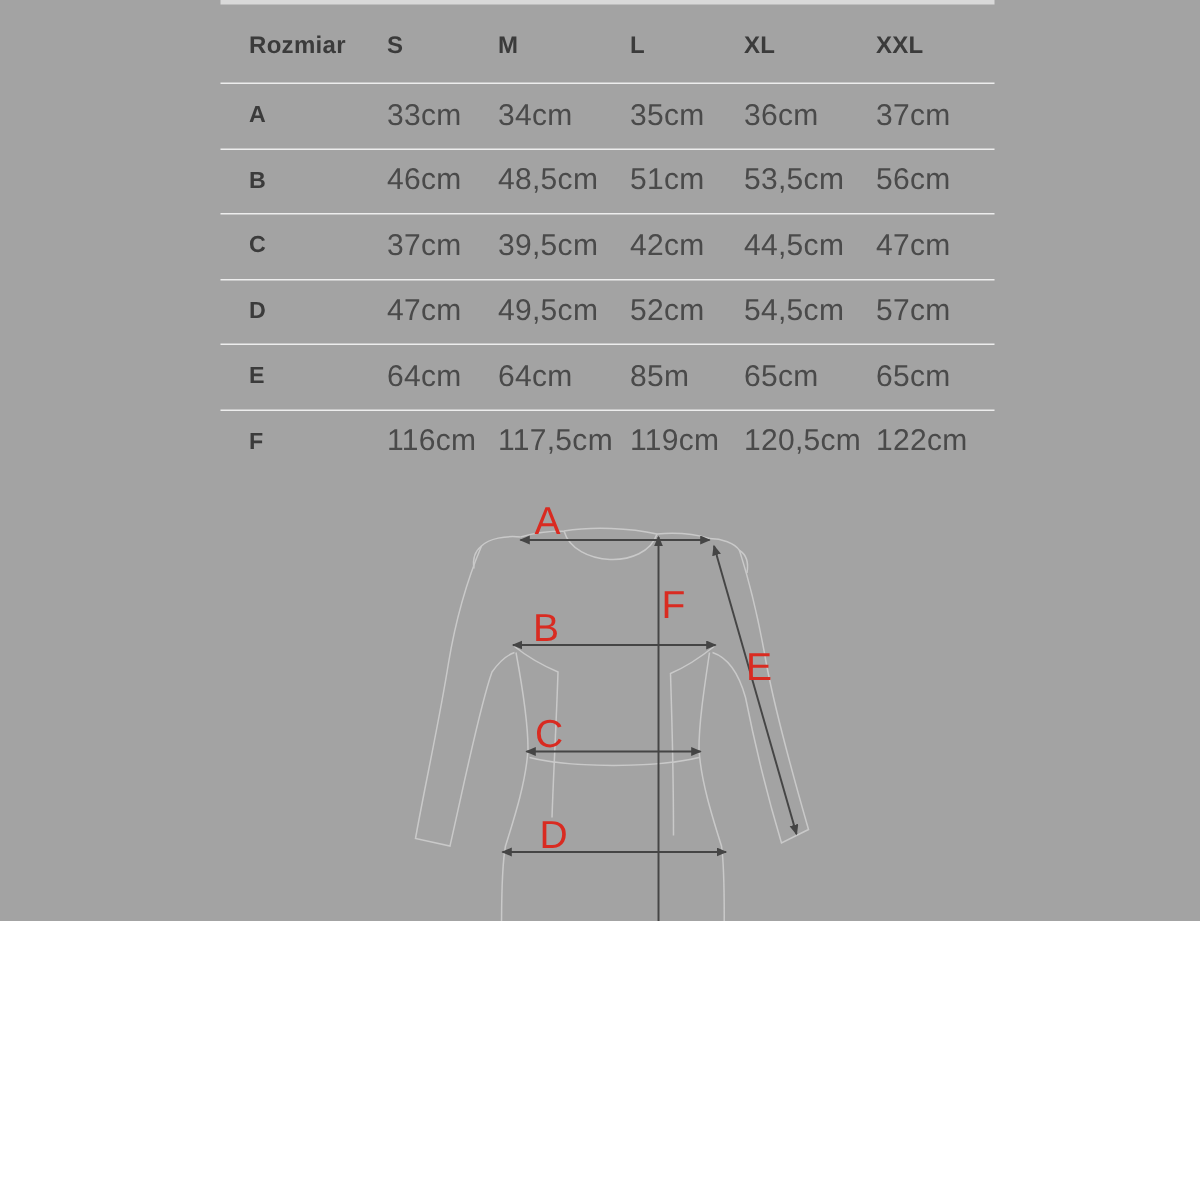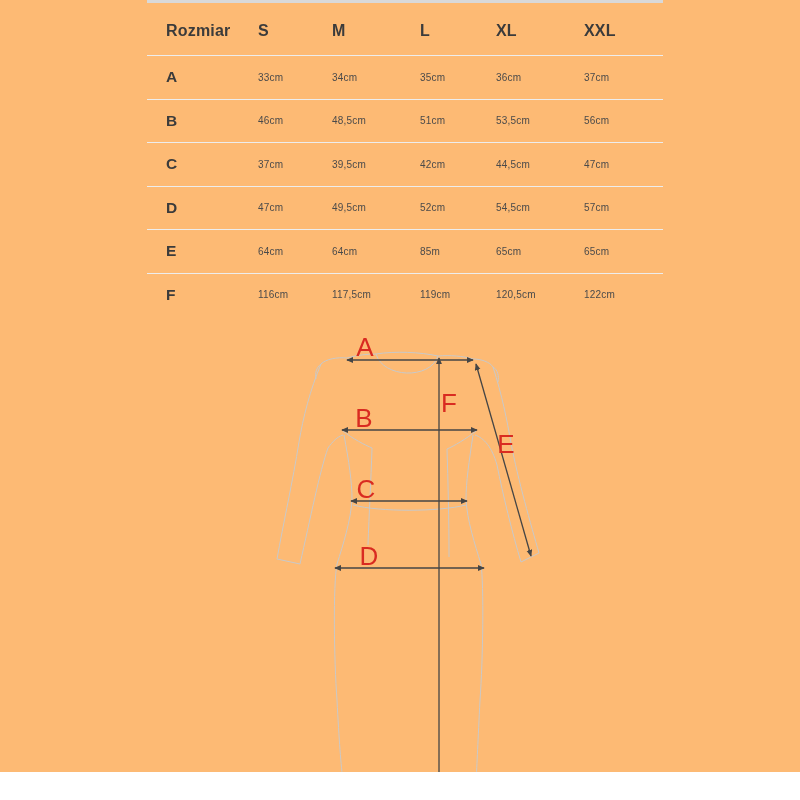--- a/index.html
+++ b/index.html
@@ -8,22 +8,22 @@
     --outline:#c9c9c9;
     --head-text:#3b3b3b;
     --value-text:#4a4a4a;
     --divider:#ededed;
     --topline:#d9d9d9;
   }
   *{margin:0;padding:0;box-sizing:border-box;}
   html,body{background:#ffffff;}
   .canvas{
     position:relative;
-    width:800px;height:772px;
-    background:#fdba74;
+    width:800px;height:614px;
+    background:#a3a3a3;
     font-family:"Liberation Sans", sans-serif;
     overflow:hidden;
   }
   
   .size-table{
     position:absolute;
     left:147px;top:0;
     width:516px;
     border-top:3px solid var(--topline);
   }
@@ -46,21 +46,21 @@
   .t-data{
     height:43.5px;
     border-top:1px solid var(--divider);
   }
   .t-data .rl{
     font-size:15.5px;
     font-weight:bold;
     color:var(--head-text);
   }
   .t-data .rv{
-    font-size:10px;
+    font-size:20px;
     font-weight:normal;
     color:var(--value-text);
     letter-spacing:.2px;
   }
   
   svg.diagram{position:absolute;left:0;top:0;}
   .dress{stroke:var(--outline);stroke-width:1;fill:none;}
   .marrow{stroke:var(--arrow);stroke-width:1.3;fill:none;}
   .m-label{
     font-family:"Liberation Sans", sans-serif;

